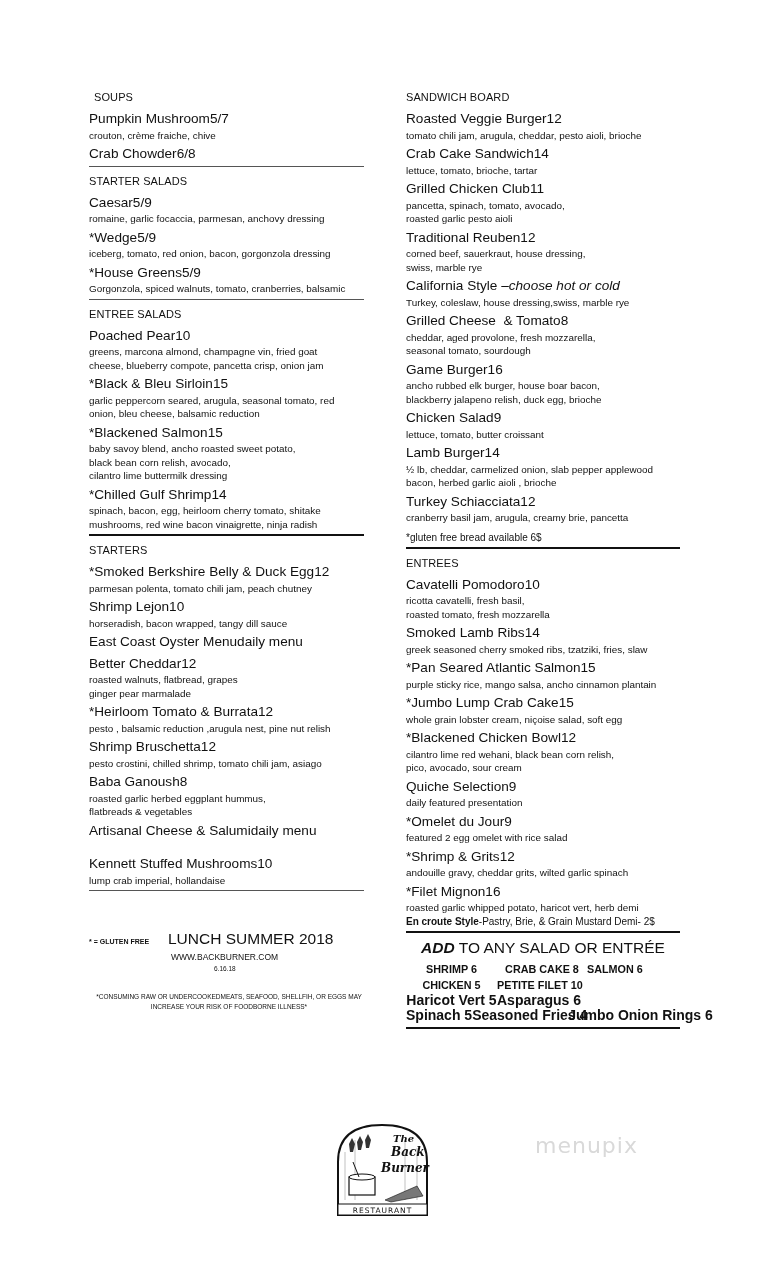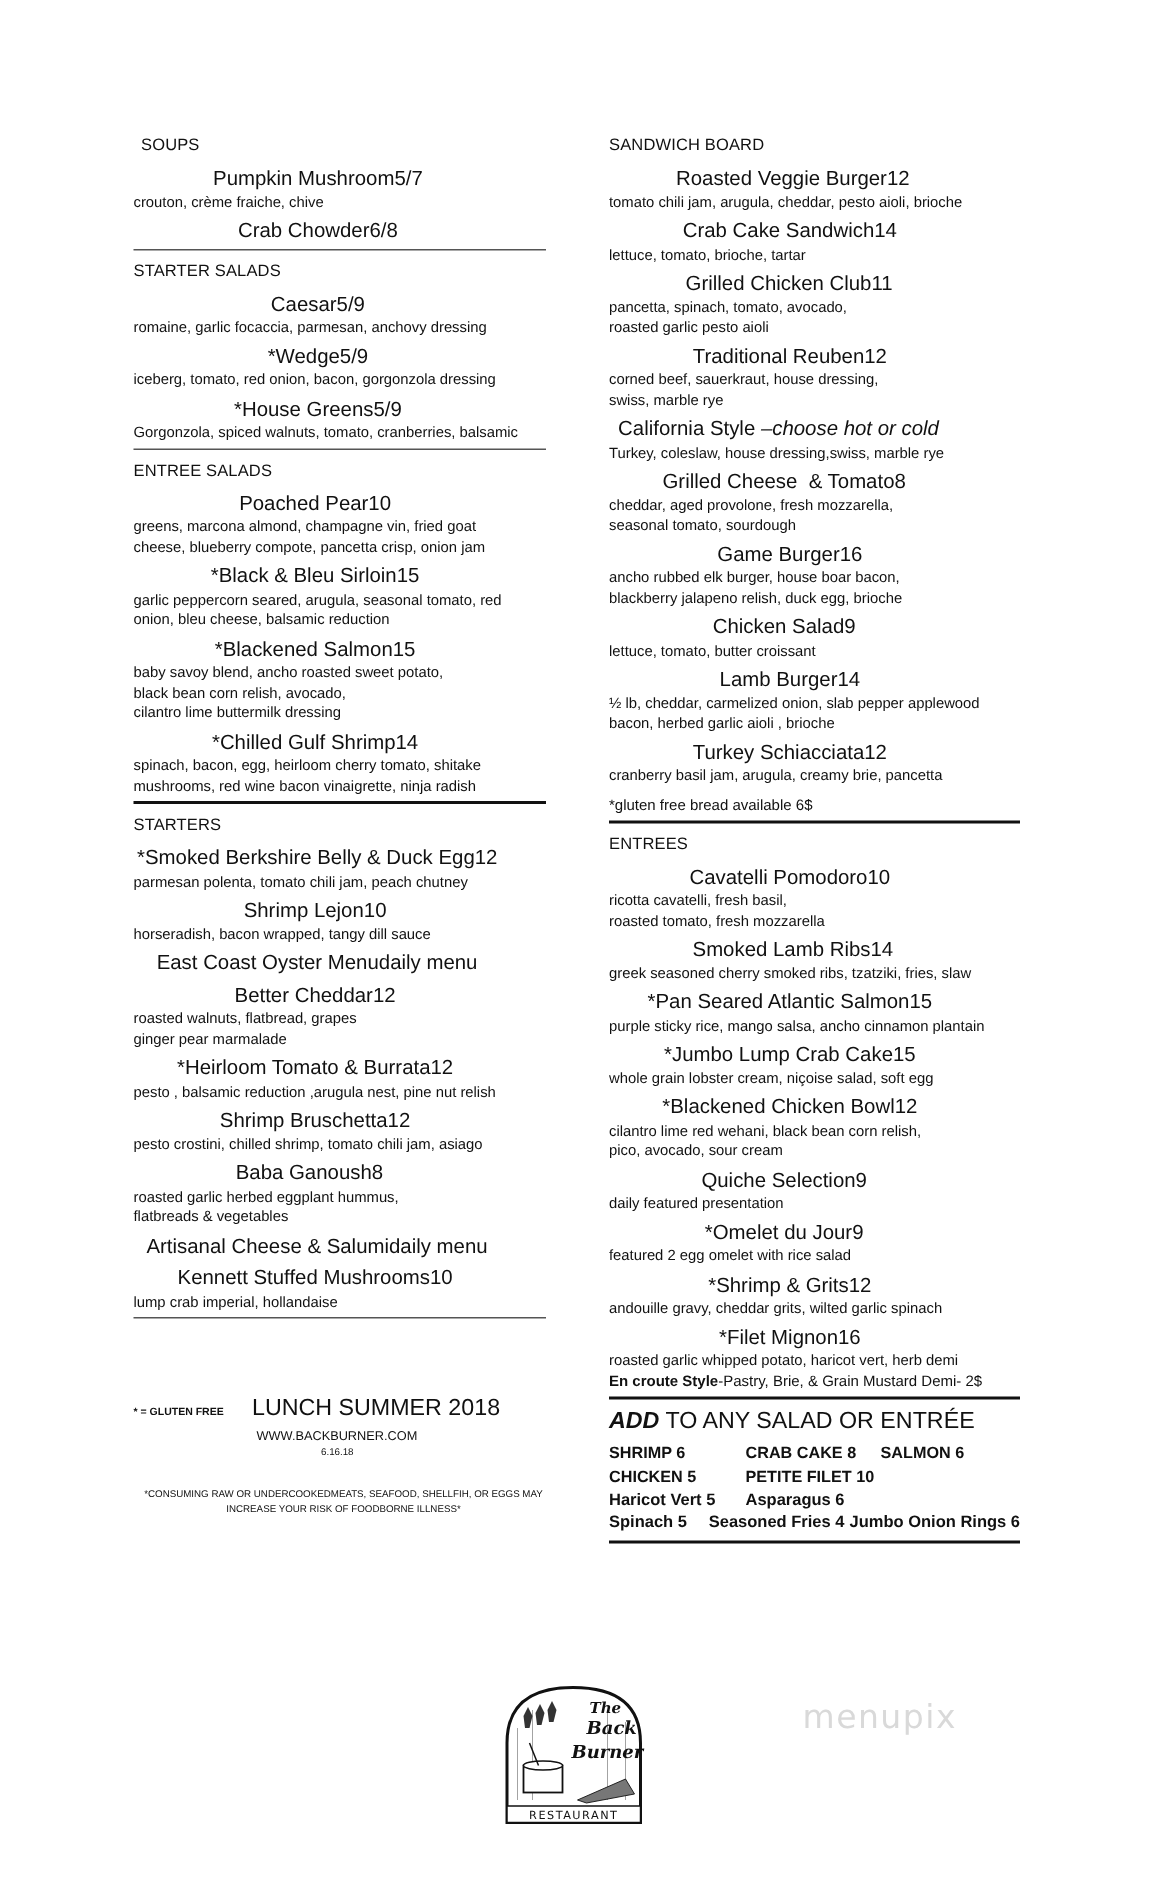--- a/index.html
+++ b/index.html
@@ -6,21 +6,21 @@
     html, body { width: 768px; height: 1265px; background: #ffffff; overflow: hidden; }
     body { position: relative; font-family: "Liberation Sans", "DejaVu Sans", sans-serif; color: #111; }
 
     .col { position: absolute; top: 88px; }
     .col-left { left: 89px; width: 275px; }
     .col-right { left: 406px; width: 274px; }
 
     .section-title { font-size: 11px; line-height: 19px; margin-bottom: 3px; letter-spacing: 0.1px; }
     .section-title.first-left { padding-left: 5px; }
 
-    .item-row { display: flex; justify-content: center; align-items: baseline; font-size: 13.6px; line-height: 18.5px; }
+    .item-row { display: flex; justify-content: flex-start; align-items: baseline; font-size: 13.6px; line-height: 18.5px; }
     .item-name { white-space: nowrap; }
     .item-price { white-space: nowrap; text-align: left; }
     .item-desc { font-size: 9.9px; line-height: 13.5px; margin-bottom: 3px; white-space: pre-line; }
 
     .rule { border-top: 1px solid #555; margin: 2px 0 5px 0; }
     .rule.thick { border-top: 2px solid #111; }
 
     
     .col-left .item-price { width: 48px; }
     .col-left .item-price.wide { width: 96px; }
@@ -30,26 +30,26 @@
     .gf-note { position: absolute; left: 0; top: 8px; font-size: 7px; font-weight: bold; }
     .lunch-title { position: absolute; left: 79px; top: 0; font-size: 15.5px; white-space: nowrap; }
     .website { position: absolute; left: 82px; top: 22px; font-size: 8.5px; white-space: nowrap; }
     .date { position: absolute; left: 125px; top: 35px; font-size: 6.5px; }
     .warning { position: absolute; left: 0; top: 62px; width: 280px; text-align: center; font-size: 6.5px; line-height: 10px; }
 
     .gf-bread { font-size: 10px; line-height: 14px; margin-top: 6px; }
     .croute { font-size: 10px; line-height: 14px; }
     .croute b { font-weight: bold; }
 
-    .add-section { margin-top: 0; }
+    .add-section { margin-top: 0; text-align: center; }
     .add-title { font-size: 15.5px; line-height: 20px; margin-bottom: 3px; }
     .add-title i { font-weight: bold; }
     .add-row { display: flex; font-weight: bold; white-space: nowrap; }
     .add-row.big { font-size: 10.8px; line-height: 16px; }
-    .add-row.small { font-size: 11px; line-height: 15.5px; }
+    .add-row.small { font-size: 14px; line-height: 15.5px; }
     .add-row span { display: inline-block; }
 
     .logo { position: absolute; left: 335px; top: 1122px; width: 95px; height: 96px; }
     .watermark { position: absolute; left: 535px; top: 1133px; font-size: 22px; color: #d9d9d9; letter-spacing: 1px; font-family: "DejaVu Sans", sans-serif; }
   </style>
 </head>
 <body>
 
 <div class="col col-left">
 
@@ -141,21 +141,21 @@
     <span class="item-name">Shrimp Bruschetta</span>
     <span class="item-price">12</span>
   </div>
   <div class="item-desc">pesto crostini, chilled shrimp, tomato chili jam, asiago</div>
   <div class="item-row">
     <span class="item-name">Baba Ganoush</span>
     <span class="item-price">8</span>
   </div>
   <div class="item-desc">roasted garlic herbed eggplant hummus,
 flatbreads &amp; vegetables</div>
-  <div class="item-row" style="margin-bottom:3px">
+  <div class="item-row" style="margin-bottom:15px">
     <span class="item-name">Artisanal Cheese &amp; Salumi</span>
     <span class="item-price wide">daily menu</span>
   </div>
   <div class="item-row">
     <span class="item-name">Kennett Stuffed Mushrooms</span>
     <span class="item-price">10</span>
   </div>
   <div class="item-desc">lump crab imperial, hollandaise</div>
   <div class="rule"></div>
 </div>

